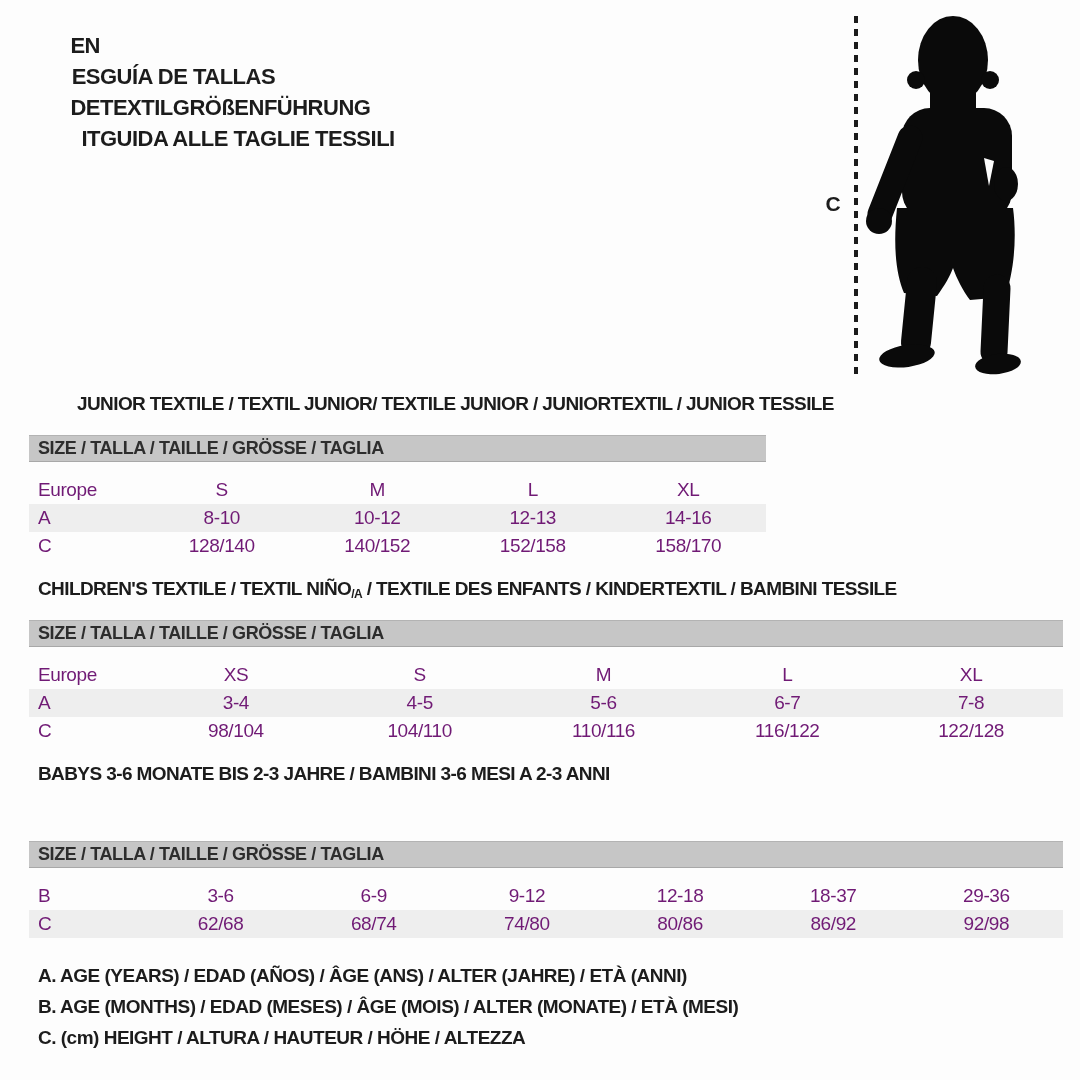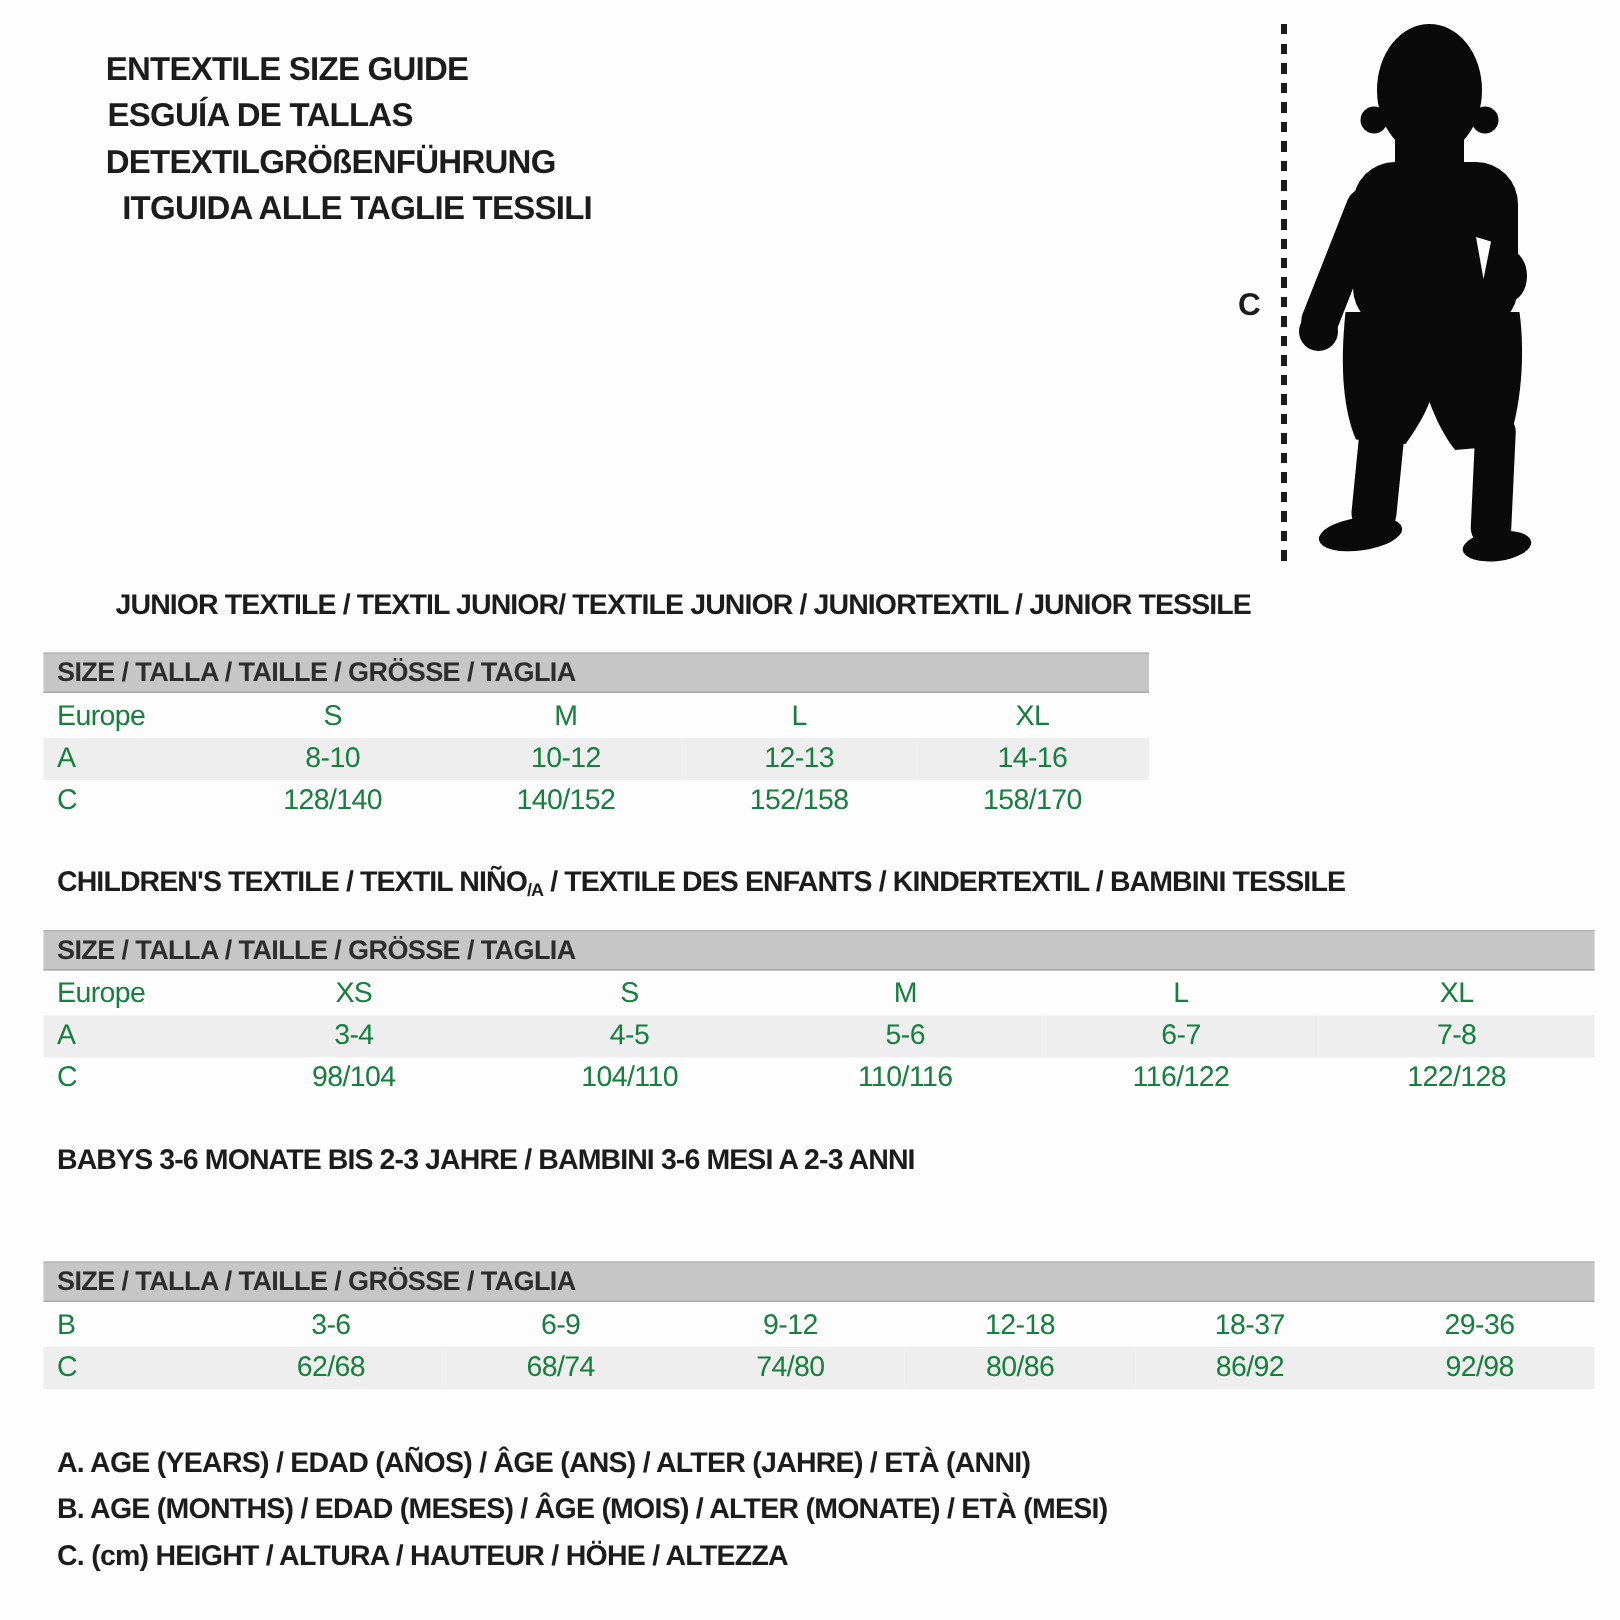--- a/index.html
+++ b/index.html
@@ -37,26 +37,26 @@
 
   
   .table-block { position:absolute; left:29px; }
   .bar {
     background:#c6c6c6;
     border-top:1px solid #b3b3b3;
     border-bottom:1px solid #a8a8a8;
     height:27px; line-height:25px;
     padding-left:9px;
     font-weight:bold; font-size:18px; letter-spacing:-0.4px; color:#2d2d2d;
-    margin-bottom:2px;
+    margin-bottom:14px;
   }
   table.size-table { width:100%; border-collapse:collapse; table-layout:fixed; }
   table.size-table td {
     height:28px; text-align:center; vertical-align:middle;
-    font-size:19px; letter-spacing:-0.4px; color:#15803d; padding:0;
+    font-size:19px; letter-spacing:-0.4px; color:#701a75; padding:0;
   }
   table.size-table td.lbl { text-align:left; padding-left:9px; }
   table.size-table tr:nth-child(even) td { background:#eeeeee; }
   col.c-lbl { width:115px; }
 
   #junior-block   { top:435px; width:737px; }
   #children-block { top:620px; width:1034px; }
   #babies-block   { top:841px; width:1034px; }
   #junior-title   { top:393px;margin-left:39px; }
   #children-title { top:578px; }
@@ -67,21 +67,20 @@
   .legend-line { font-weight:bold; font-size:19px; line-height:31px; letter-spacing:-0.5px; white-space:nowrap; }
 </style>
 </head>
 <body>
 
 <div class="page">
 
   <div class="lang-list">
     <div class="lang-row">
       <span class="lang-code">EN</span>
-      <span class="lang-label">TEXTILE SIZE GUIDE</span>
     </div>
     <div class="lang-row">
       <span class="lang-code">ES</span>
       <span class="lang-label">GUÍA DE TALLAS</span>
     </div>
     <div class="lang-row">
       <span class="lang-code">DE</span>
       <span class="lang-label">TEXTILGRÖßENFÜHRUNG</span>
     </div>
     <div class="lang-row">

